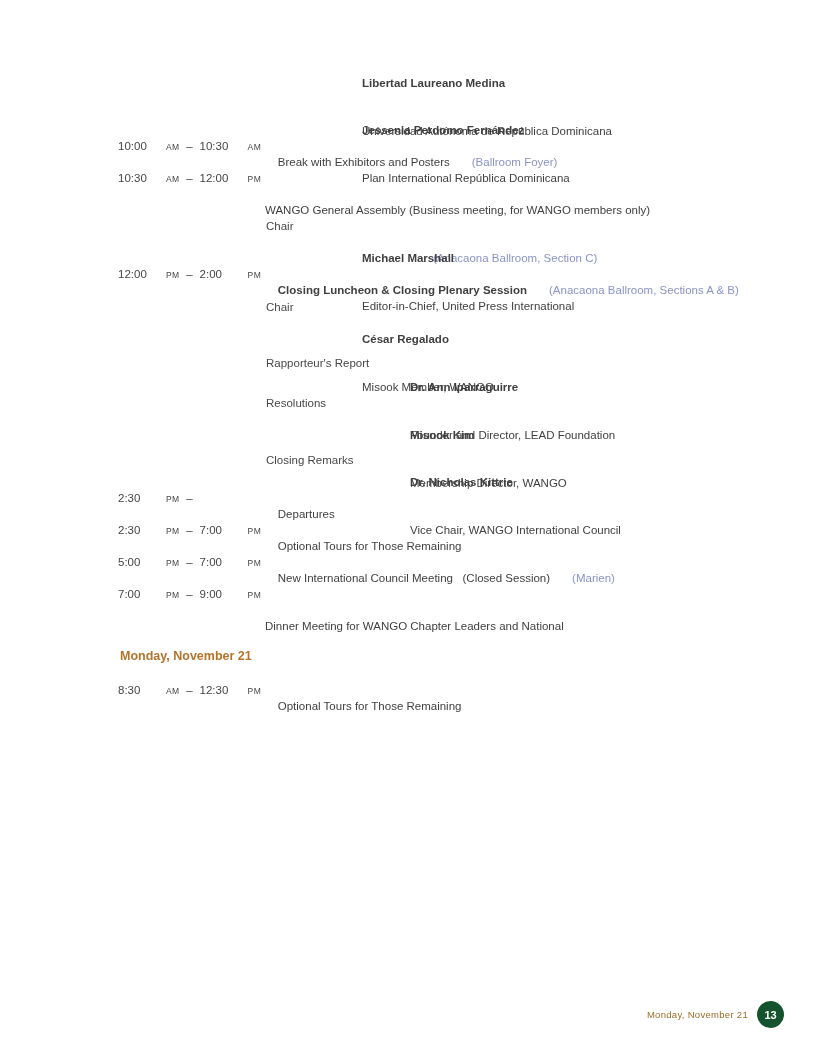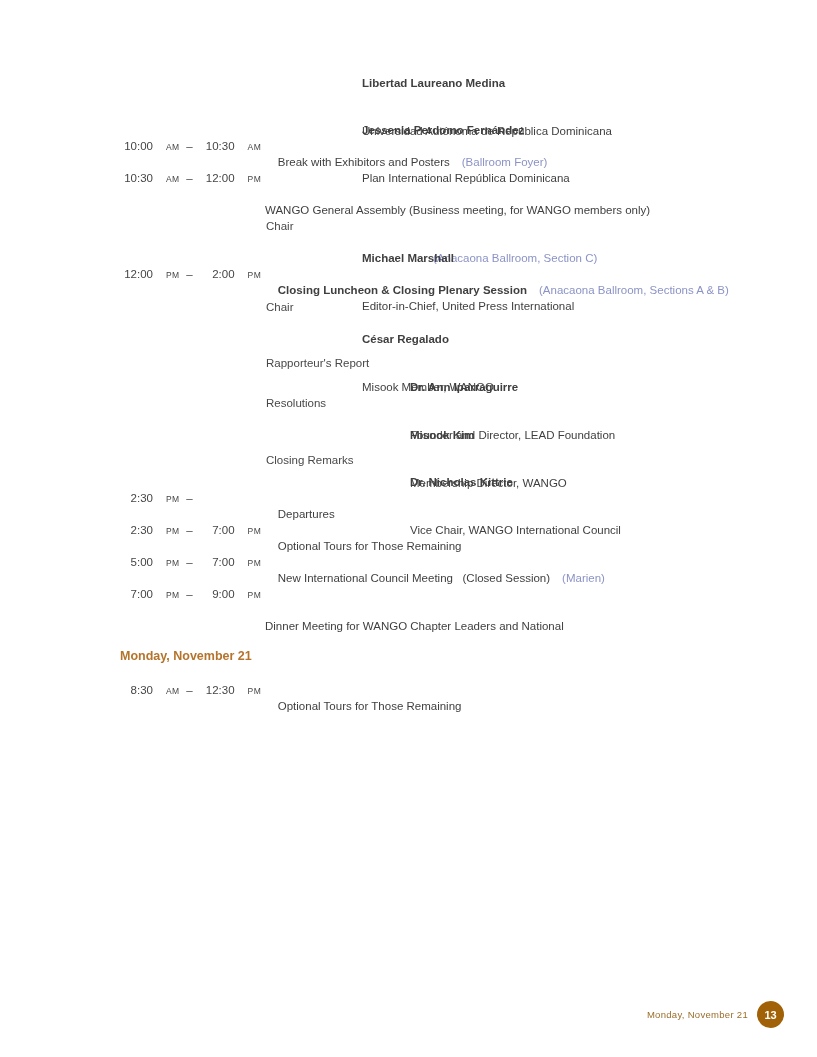--- a/index.html
+++ b/index.html
@@ -9,44 +9,44 @@
     background:#ffffff;
     font-family:"Liberation Sans", sans-serif;
     font-size:11.5px;
     line-height:16px;
     color:#3f3f3f;
     overflow:hidden;
   }
   .abs{position:absolute;}
   
   .time{left:118px;white-space:nowrap;color:#454545;}
-  .ts,.te{display:inline-block;width:35px;text-align:right;}
+  .ts,.te{display:inline-block;width:35px;}
   .mer{font-size:8.5px;letter-spacing:.4px;padding-left:13px;text-transform:uppercase;}
   .dash{display:inline-block;width:20px;text-align:center;}
   
   .desc{left:265px;white-space:pre-wrap;}
   .desc .line{display:block;}
   .indent-venue{margin-left:168px;}
   .venue{color:#8b93c6;}
-  .gap{margin-left:12px;text-align:center;}
+  .gap{margin-left:22px;text-align:center;}
   .bold{font-weight:700;}
   
   .role{left:266px;color:#484848;}
   .person{white-space:pre-wrap;}
   .colA{left:362px;}
   .colB{left:410px;}
   .person-name{display:block;font-weight:700;}
   .person-affil{display:block;}
   
   .heading{left:120px;color:#b5742b;font-weight:700;font-size:12.5px;}
   
   .footer-label{right:69px;top:1007px;color:#9b6d29;font-size:9.5px;letter-spacing:.3px;}
   .badge{
     left:757px;top:1001px;width:27px;height:27px;border-radius:50%;
-    background:#a16207;color:#ffffff;font-size:11px;font-weight:700;
+    background:#14532d;color:#ffffff;font-size:11px;font-weight:700;
     display:flex;align-items:center;justify-content:center;
   }
 </style>
 </head>
 <body>
 
 <div class="page">
 
   <div class="abs colA person" style="top:43px">
     <span class="person-name">Libertad Laureano Medina</span>

